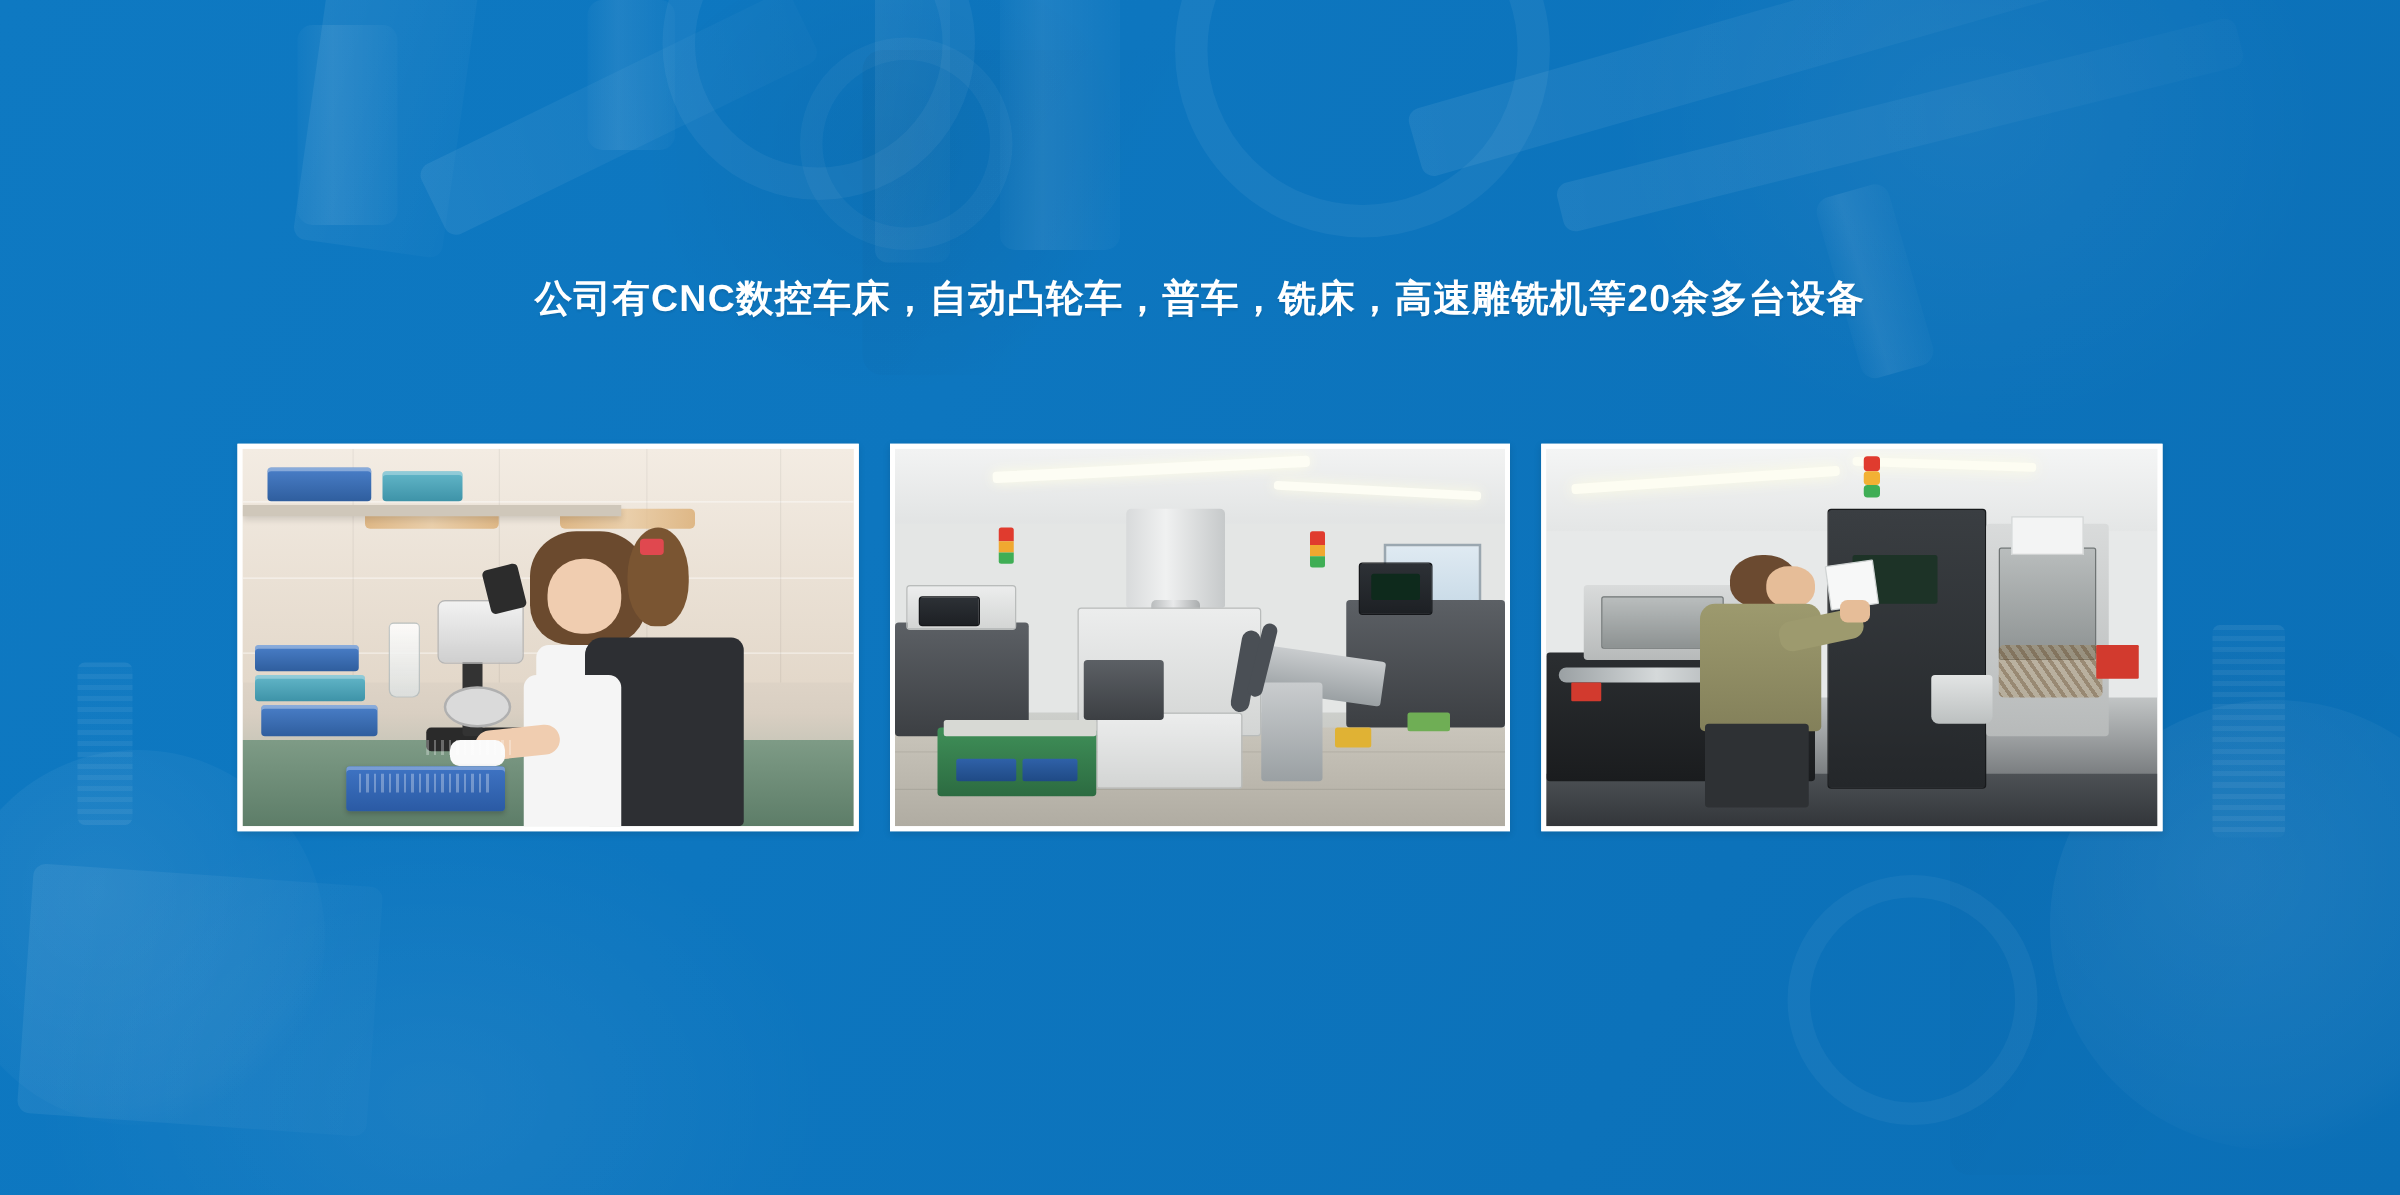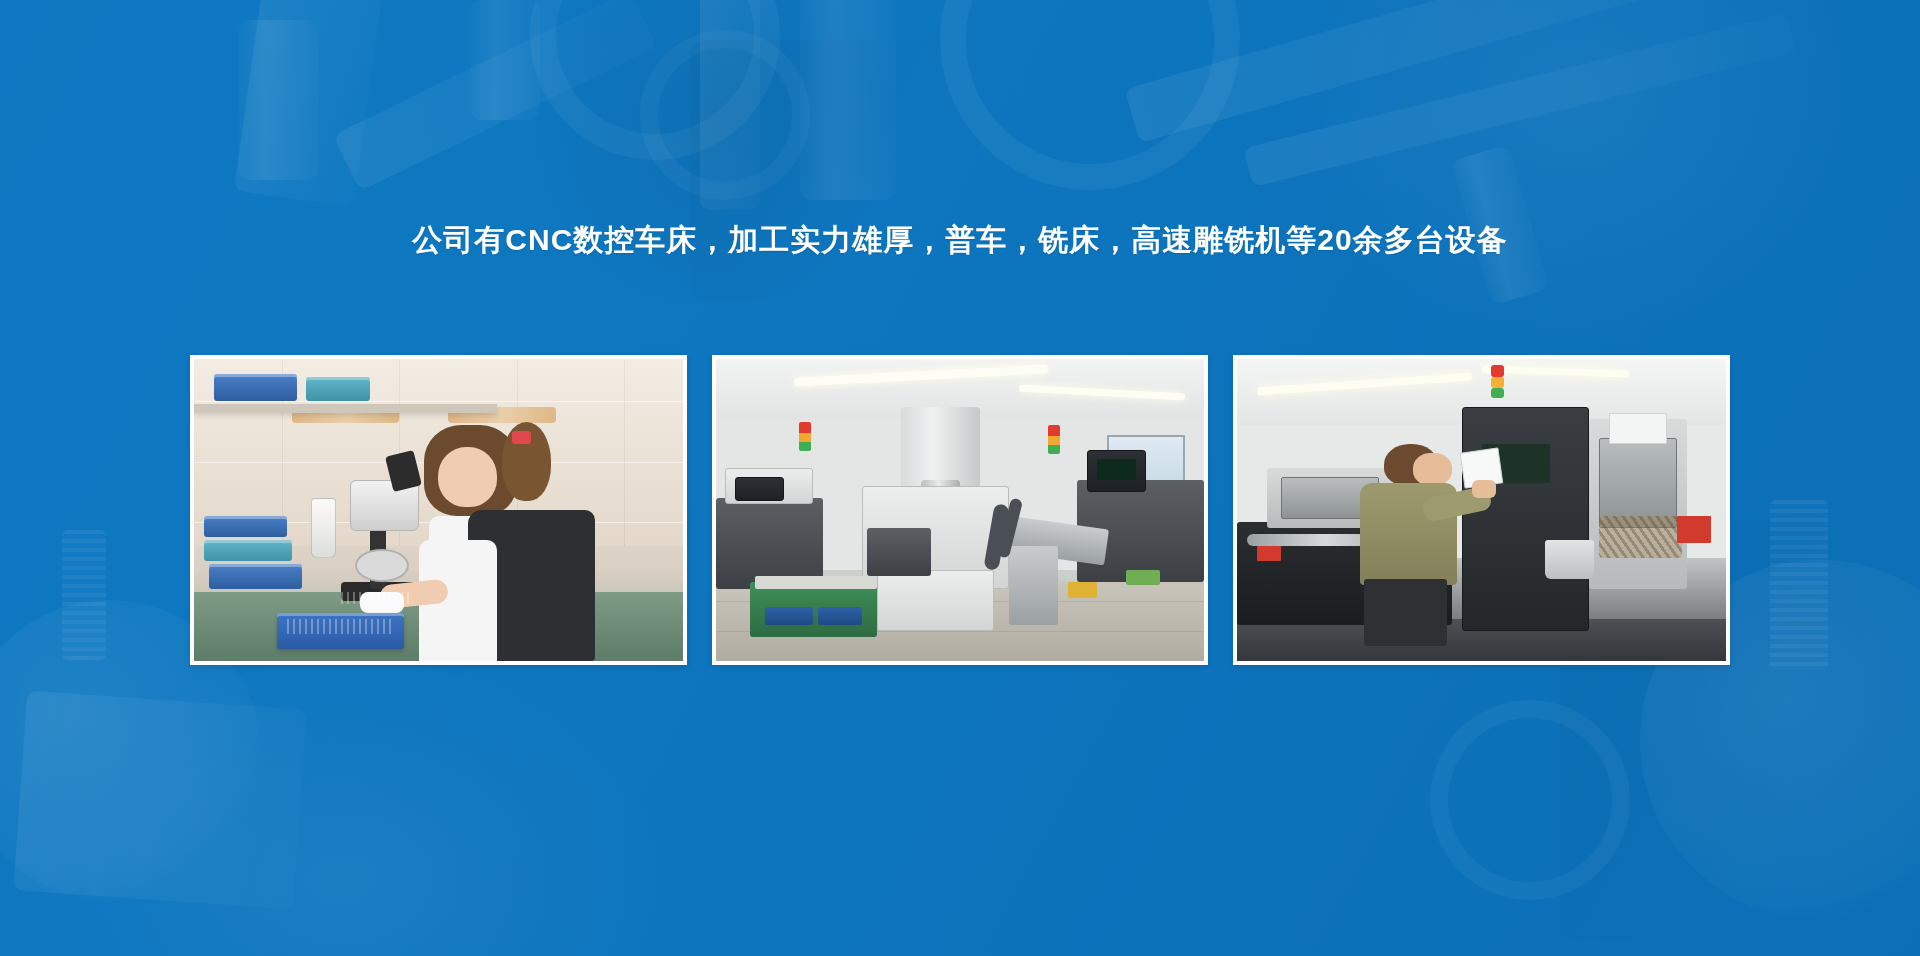--- a/index.html
+++ b/index.html
@@ -208,21 +208,21 @@
   <div class="wm wm-bar" style="left:1120px;top:0px;width:640px;height:56px;transform:rotate(-16deg);"></div>
   <div class="wm wm-bar" style="left:1240px;top:80px;width:560px;height:40px;transform:rotate(-14deg);"></div>
   <div class="wm wm-cyl" style="left:1470px;top:150px;width:60px;height:150px;transform:rotate(-16deg);"></div>
   <div class="wm wm-bolt-head" style="left:1640px;top:560px;width:360px;height:360px;"></div>
   <div class="wm wm-thread" style="left:1770px;top:500px;width:58px;height:170px;"></div>
   <div class="wm wm-soft" style="left:1560px;top:520px;width:360px;height:420px;"></div>
   <div class="wm wm-ring2" style="left:1430px;top:700px;width:200px;height:200px;"></div>
   <div class="wm wm-bar" style="left:20px;top:700px;width:280px;height:200px;transform:rotate(4deg);"></div>
 
   <div class="copy">
-    <p class="subline">公司有CNC数控车床，加工实力雄厚，普车，铣床，高速雕铣机等20余多台设备</p>
+    <p class="subline">公司有CNC数控车床，自动凸轮车，普车，铣床，高速雕铣机等20余多台设备</p>
   </div>
 
   <div class="gallery">
 
     <div class="photo">
       <div class="scene s1">
         <div class="p wallTile"></div>
         <div class="p tileLine" style="top:14%;"></div>
         <div class="p tileLine" style="top:34%;"></div>
         <div class="p tileLine" style="top:54%;"></div>

